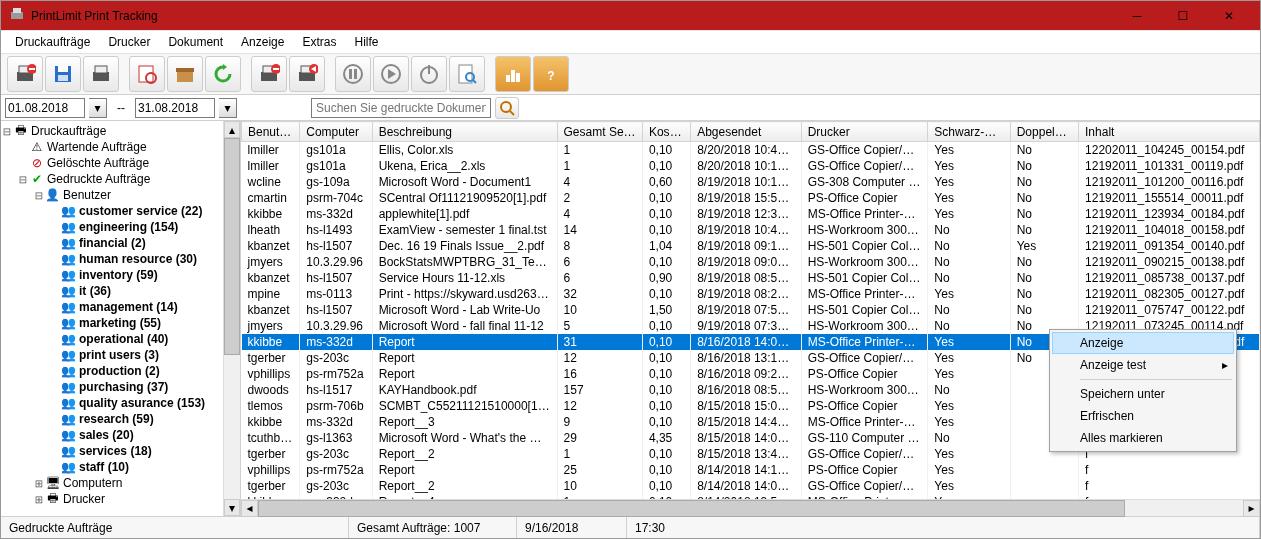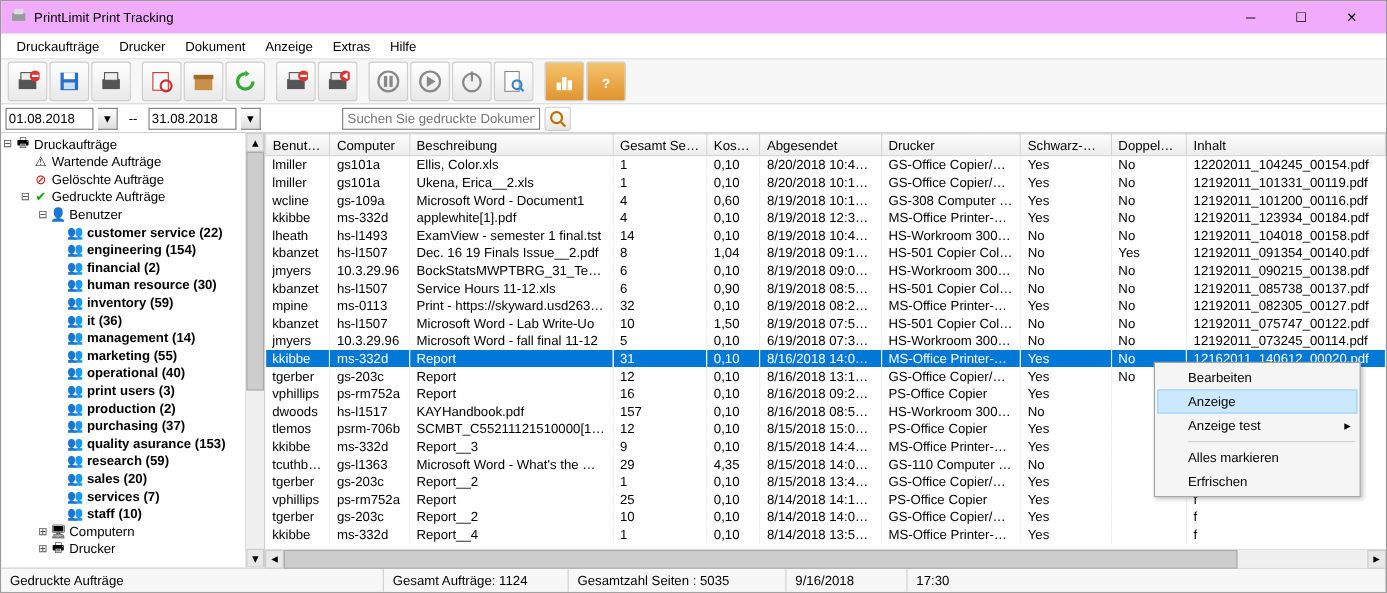--- a/index.html
+++ b/index.html
@@ -1,17 +1,17 @@
 <!DOCTYPE html>
 <html><head>
 <meta charset="utf-8">
 <style>
 * { box-sizing: border-box; margin: 0; padding: 0; font-family: "Segoe UI", Tahoma, sans-serif; font-size: 12px; }
 body { background: #fff; width: 1261px; height: 539px; overflow: hidden; display: flex; flex-direction: column; border: 1px solid #999; }
-.titlebar { height: 30px; display: flex; align-items: center; padding: 0 8px; background: #f0abfc; border-bottom: 1px solid #e5e5e5; }
+.titlebar { height: 30px; display: flex; align-items: center; padding: 0 8px; background: #b91c1c; border-bottom: 1px solid #e5e5e5; }
 .titlebar .title { flex: 1; font-size: 12px; color: #000; }
 .titlebar .win-btn { width: 46px; height: 30px; display: flex; align-items: center; justify-content: center; color: #000; }
 .menubar { height: 22px; display: flex; align-items: center; gap: 2px; padding: 0 6px; background: #fff; }
 .menubar .mitem { padding: 2px 8px; cursor: default; }
 .toolbar { height: 42px; display: flex; align-items: center; padding: 2px 6px; gap: 2px; background: #f7f7f7; border-top: 1px solid #e0e0e0; border-bottom: 1px solid #d0d0d0; }
 .toolbar .tbtn { width: 36px; height: 36px; border: 1px solid #ccc; background: linear-gradient(#fff,#e8e8e8); border-radius: 3px; display: flex; align-items: center; justify-content: center; }
 .toolbar .tbtn svg { width: 22px; height: 22px; }
 .toolbar .sep { width: 6px; }
 .filterbar { height: 26px; display: flex; align-items: center; padding: 2px 4px; gap: 4px; background: #fff; border-bottom: 1px solid #d0d0d0; }
 .filterbar input[type=text].date { width: 80px; height: 20px; font-size: 12px; padding: 0 2px; border: 1px solid #7a7a7a; }
@@ -338,21 +338,21 @@
                         <div class="row indent3">
                           <span class="expander"></span>
                           <span class="icon">👥</span>
                           <span class="lbl bold">sales (20)</span>
                         </div>
                       </li>
                       <li>
                         <div class="row indent3">
                           <span class="expander"></span>
                           <span class="icon">👥</span>
-                          <span class="lbl bold">services (7)</span>
+                          <span class="lbl bold">services (18)</span>
                         </div>
                       </li>
                       <li>
                         <div class="row indent3">
                           <span class="expander"></span>
                           <span class="icon">👥</span>
                           <span class="lbl bold">staff (10)</span>
                         </div>
                       </li>
                     </ul>
@@ -446,20 +446,32 @@
               <td>Microsoft Word - Document1</td>
               <td>4</td>
               <td>0,60</td>
               <td>8/19/2018 10:12:00</td>
               <td>GS-308 Computer Lab...</td>
               <td>Yes</td>
               <td>No</td>
               <td>12192011_101200_00116.pdf</td>
             </tr>
             <tr>
+              <td>cmartin</td>
+              <td>psrm-704c</td>
+              <td>SCentral Of11121909520[1].pdf</td>
+              <td>2</td>
+              <td>0,10</td>
+              <td>8/19/2018 15:55:14</td>
+              <td>PS-Office Copier</td>
+              <td>Yes</td>
+              <td>No</td>
+              <td>12192011_155514_00011.pdf</td>
+            </tr>
+            <tr>
               <td>kkibbe</td>
               <td>ms-332d</td>
               <td>applewhite[1].pdf</td>
               <td>4</td>
               <td>0,10</td>
               <td>8/19/2018 12:39:34</td>
               <td>MS-Office Printer-Cop...</td>
               <td>Yes</td>
               <td>No</td>
               <td>12192011_123934_00184.pdf</td>
@@ -535,21 +547,21 @@
               <td>No</td>
               <td>No</td>
               <td>12192011_075747_00122.pdf</td>
             </tr>
             <tr>
               <td>jmyers</td>
               <td>10.3.29.96</td>
               <td>Microsoft Word - fall final 11-12</td>
               <td>5</td>
               <td>0,10</td>
-              <td>6/19/2018 07:32:45</td>
+              <td>9/19/2018 07:32:45</td>
               <td>HS-Workroom 300 Co...</td>
               <td>No</td>
               <td>No</td>
               <td>12192011_073245_00114.pdf</td>
             </tr>
             <tr class="selected">
               <td>kkibbe</td>
               <td>ms-332d</td>
               <td>Report</td>
               <td>31</td>
@@ -685,40 +697,39 @@
     </div>
     <div class="hscroll">
       <div class="arrow">◂</div>
       <div class="track">
           <div class="thumb"></div>
         </div>
       <div class="arrow">▸</div>
     </div>
 
     <div class="context-menu">
-      <div class="citem">
-          <span>Bearbeiten</span>
-        </div>
       <div class="citem hover">
           <span>Anzeige</span>
         </div>
       <div class="citem">
           <span>Anzeige test</span>
           <span class="sub">▸</span>
         </div>
       <div class="csep"></div>
       <div class="citem">
-          <span>Alles markieren</span>
+          <span>Speichern unter</span>
         </div>
       <div class="citem">
           <span>Erfrischen</span>
         </div>
+      <div class="citem">
+          <span>Alles markieren</span>
+        </div>
     </div>
   </div>
 </div>
 
 <div class="statusbar">
   <div class="cell" style="width:348px">Gedruckte Aufträge</div>
-  <div class="cell" style="width:168px">Gesamt Aufträge: 1124</div>
-  <div class="cell" style="width:198px">Gesamtzahl Seiten : 5035</div>
+  <div class="cell" style="width:168px">Gesamt Aufträge: 1007</div>
   <div class="cell" style="width:110px">9/16/2018</div>
   <div class="cell" style="flex:1">17:30</div>
 </div>
 
 </body></html>

